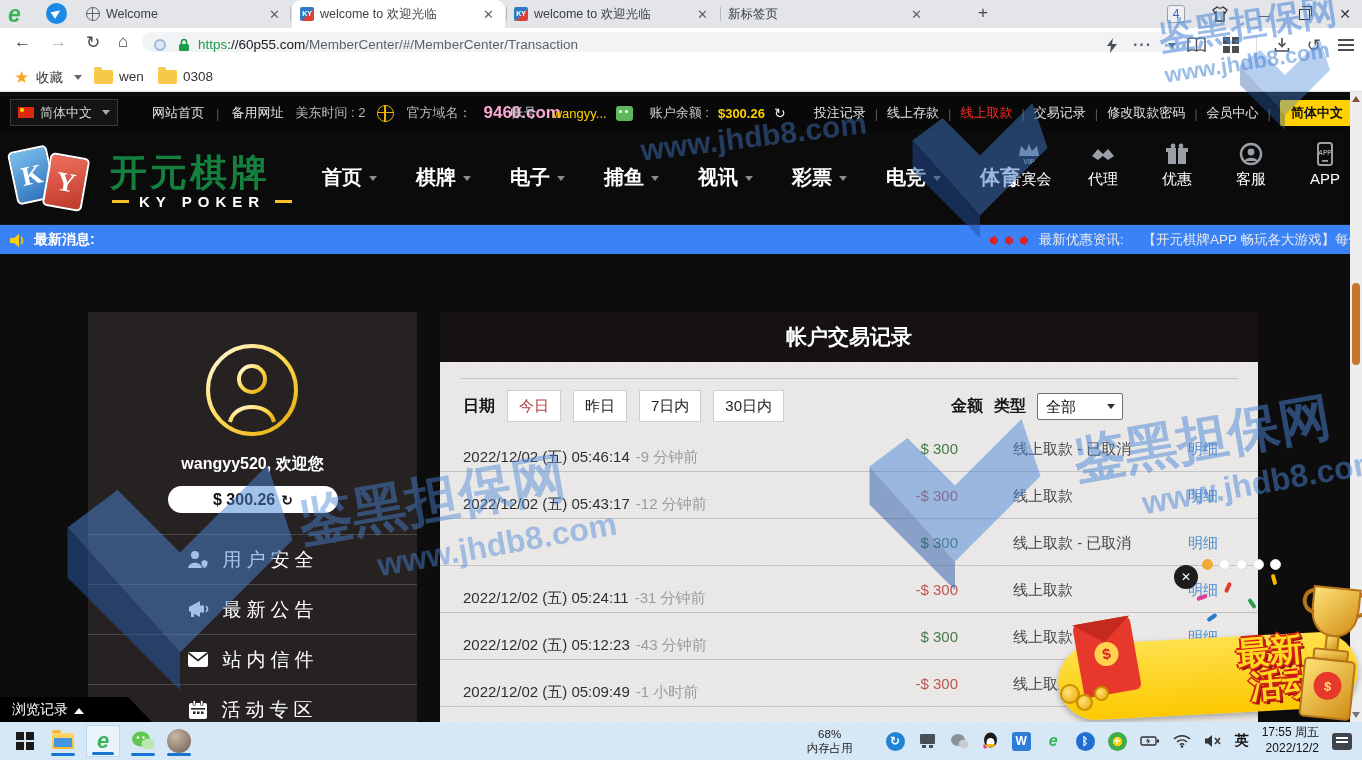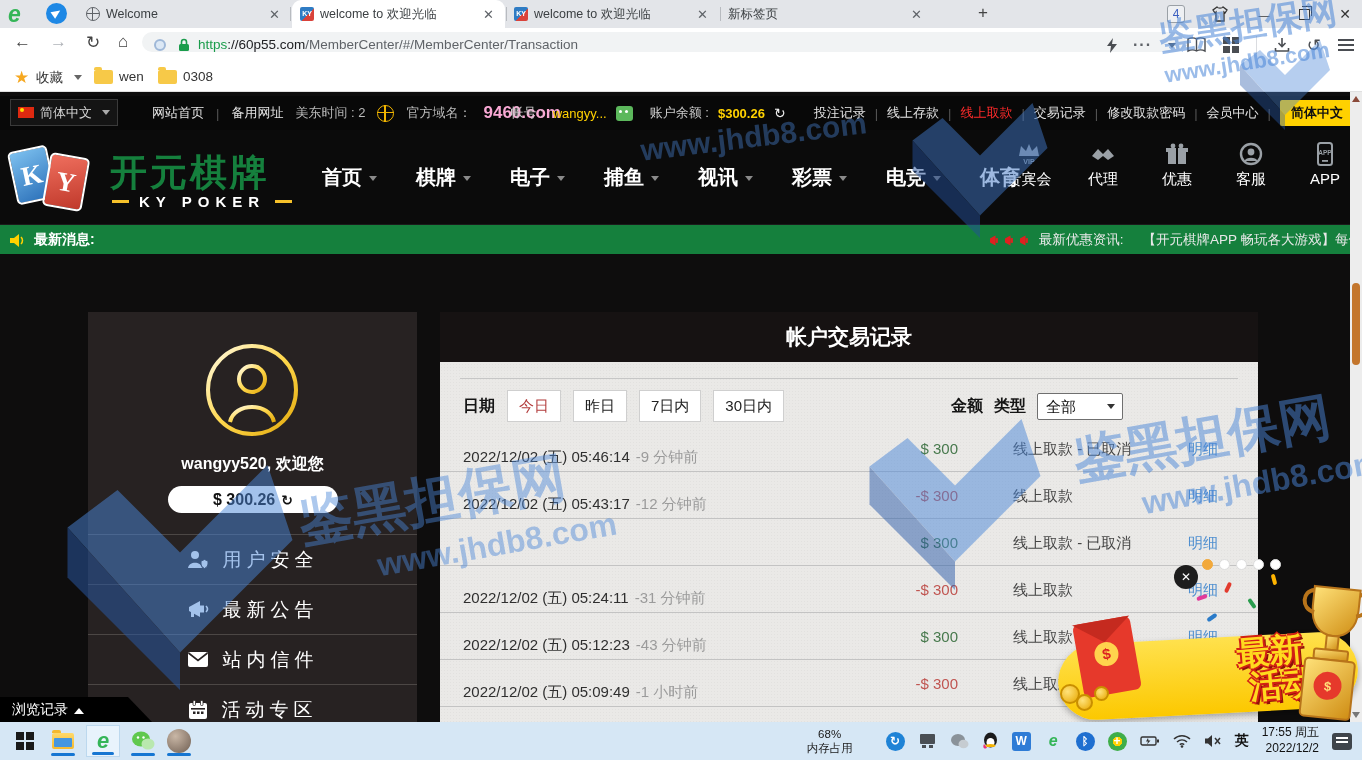--- a/index.html
+++ b/index.html
@@ -102,21 +102,21 @@
   .brand-en { position:absolute; left:112px; top:63px; display:flex; align-items:center; gap:10px; color:#fff; font-weight:bold; letter-spacing:6px; font-size:15px; }
   .dash { width:17px; height:3px; background:#f6c12a; }
   .mainnav { position:absolute; left:322px; top:0; height:94px; display:flex; align-items:center; gap:39px; }
   .navitem { display:flex; align-items:center; gap:7px; color:#fff; font-size:20px; font-weight:bold; cursor:pointer; }
   .navitem .cdn { width:0; height:0; border-left:4.5px solid transparent; border-right:4.5px solid transparent; border-top:5.5px solid #8a8a8a; margin-top:3px; }
   .quick { position:absolute; right:10px; top:12px; display:flex; gap:20px; }
   .qi { width:54px; text-align:center; color:#fff; font-size:15px; cursor:pointer; }
   .qi svg { display:block; margin:0 auto 4px; }
 
   
-  .marquee { position:absolute; left:0; top:132px; width:1362px; height:30px; background:#15803d; border-top:1px solid #1b1b1b; }
+  .marquee { position:absolute; left:0; top:132px; width:1362px; height:30px; background:#3b82f6; border-top:1px solid #1b1b1b; }
   .mqleft { position:absolute; left:10px; top:0; height:30px; display:flex; align-items:center; gap:8px; color:#fff; font-weight:bold; font-size:14px; }
   .mqright { position:absolute; right:0; top:0; width:372px; height:30px; display:flex; align-items:center; gap:5px;
     color:#e8e8e8; font-size:13.5px; white-space:nowrap; overflow:hidden; }
 
   
   .sidebar { position:absolute; left:88px; top:220px; width:329px; height:410px; background:#272222; }
   .avatarwrap { position:absolute; left:116px; top:30px; }
   .welcome { position:absolute; left:0; width:329px; top:142px; text-align:center; color:#fff; font-weight:bold; font-size:16px; }
   .balpill { position:absolute; left:80px; top:174px; width:170px; height:27px; background:#fff; border-radius:14px;
     text-align:center; line-height:27px; font-weight:bold; font-size:16px; color:#111; }

